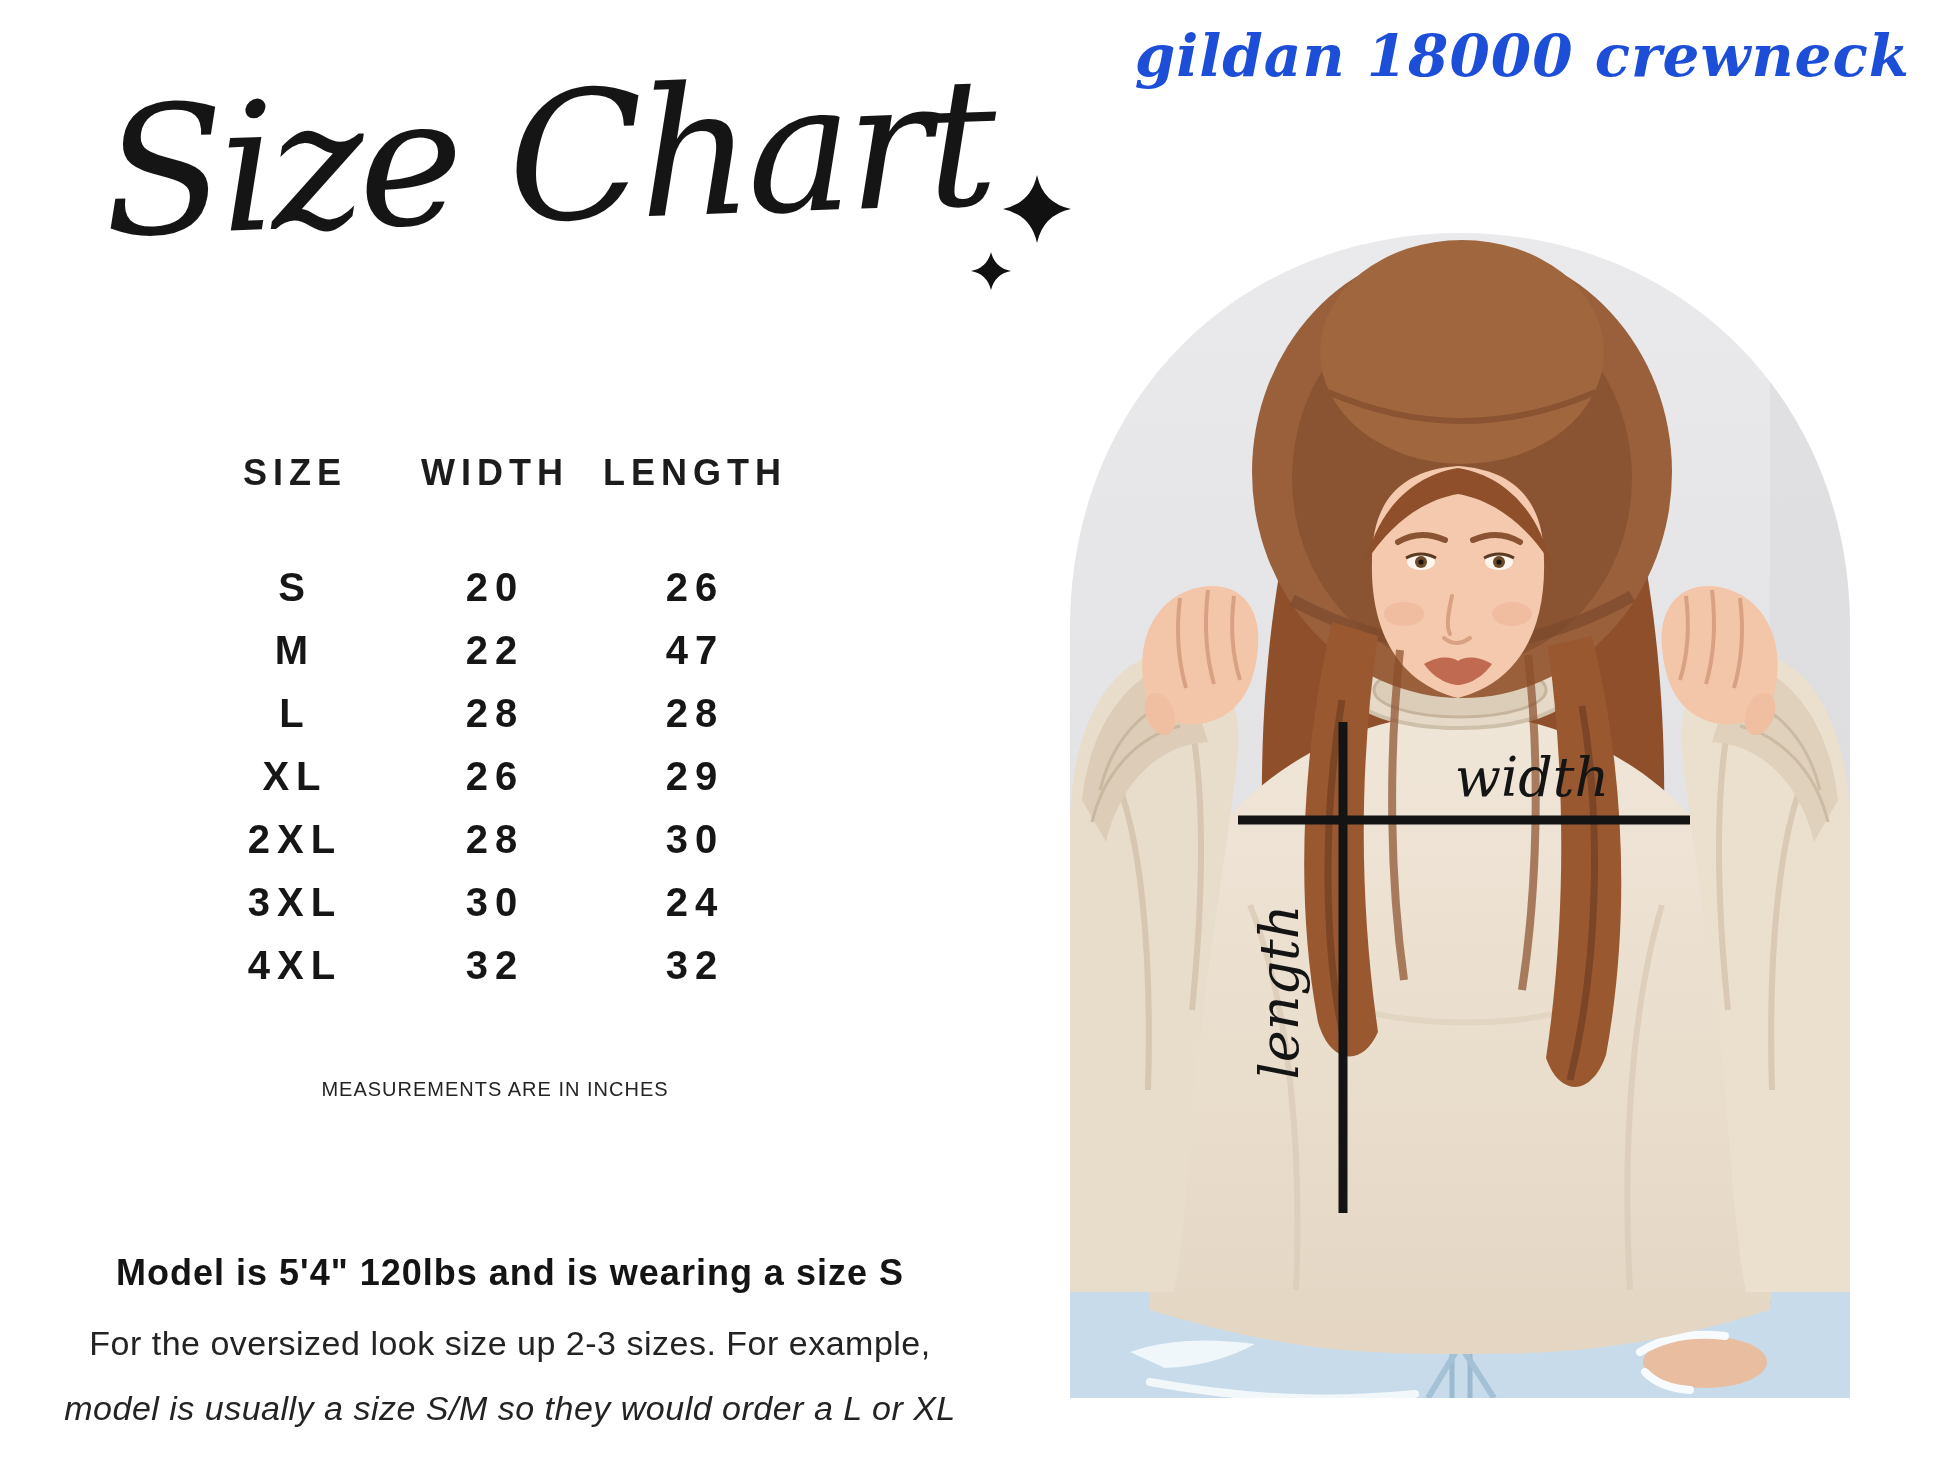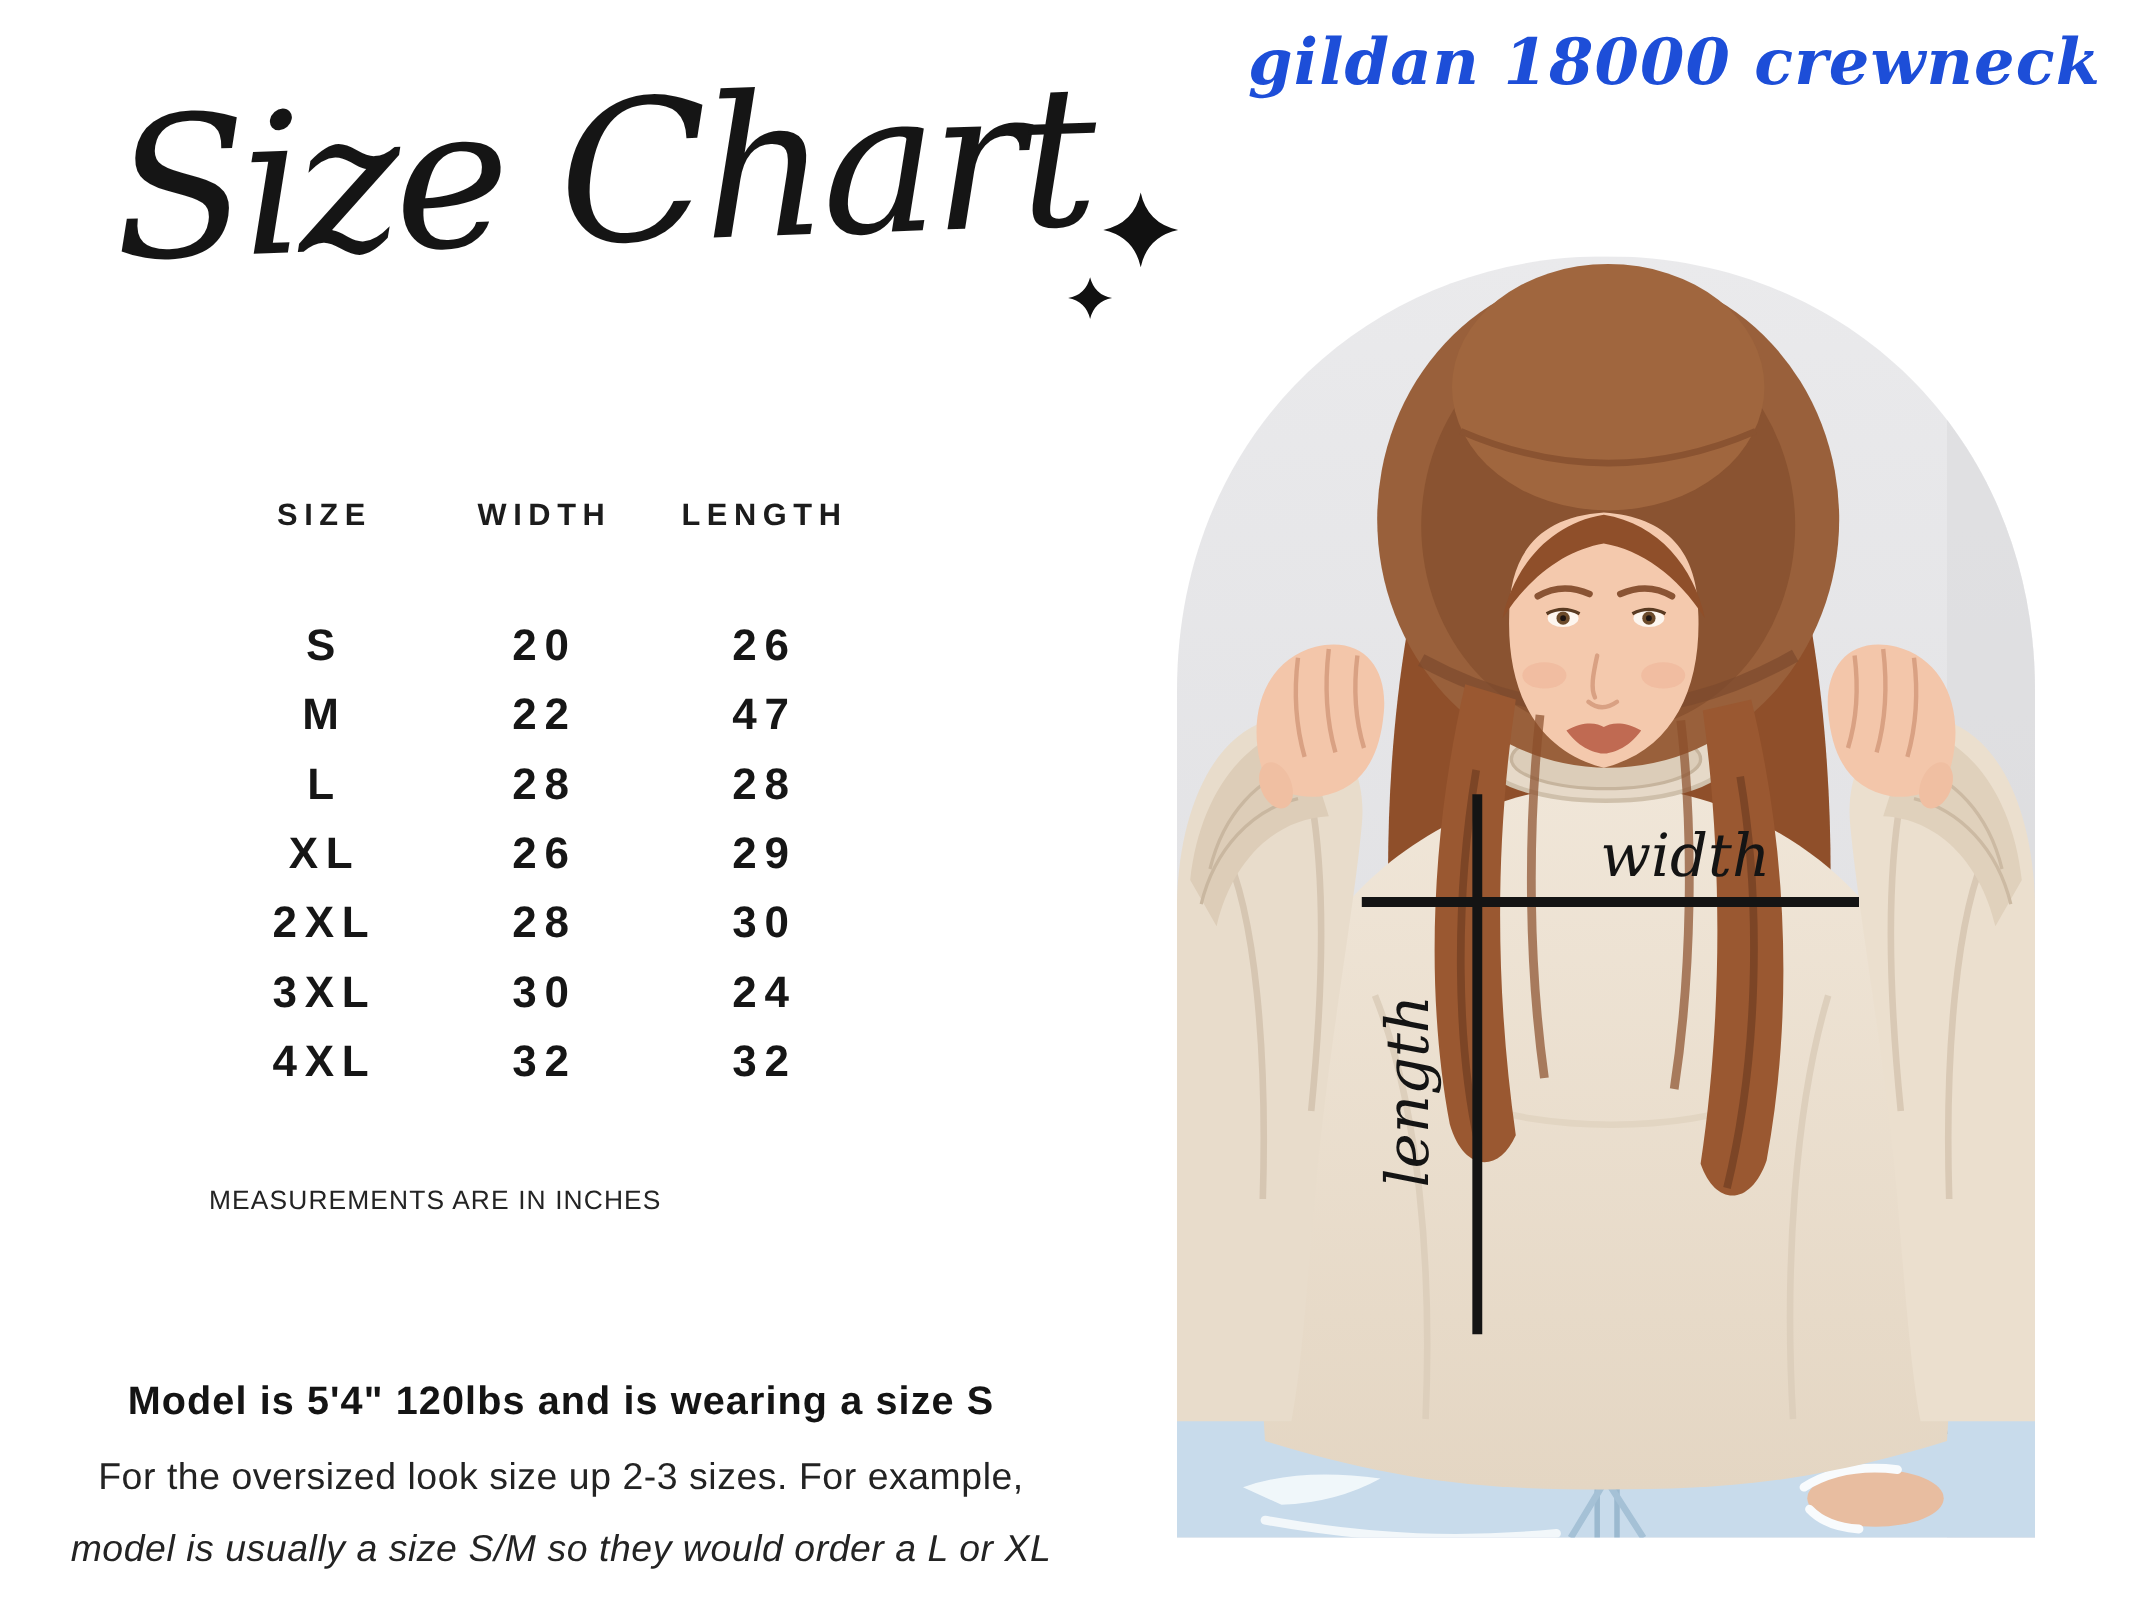--- a/index.html
+++ b/index.html
@@ -18,30 +18,30 @@
     position:absolute;left:100px;top:70px;width:840px;
     font-family:"DejaVu Serif",serif;font-style:italic;font-weight:400;
     font-size:178px;letter-spacing:-6px;color:#151515;white-space:nowrap;
     transform:rotate(-2deg);transform-origin:left top;
   }
   .sparkles{position:absolute;left:952px;top:165px;width:130px;height:135px;}
   
   .size-table{position:absolute;left:190px;top:452px;width:610px;}
   .tbl-head{display:grid;grid-template-columns:210px 190px 210px;}
   .tbl-head span{
-    text-align:center;font-size:28px;font-weight:700;letter-spacing:6px;color:#1c1c1c;
+    text-align:center;font-size:36px;font-weight:700;letter-spacing:6px;color:#1c1c1c;
   }
   .tbl-body{position:absolute;left:0;top:104px;width:610px;}
   .tbl-row{display:grid;grid-template-columns:210px 190px 210px;height:63px;align-items:center;}
   .tbl-row span{
     text-align:center;font-size:40px;font-weight:600;letter-spacing:7px;color:#161616;
   }
   .note{
-    position:absolute;left:190px;top:1078px;width:610px;
-    font-size:24px;font-weight:300;letter-spacing:1px;color:#242424;
+    position:absolute;left:190px;top:1078px;width:610px;text-align:center;
+    font-size:20px;font-weight:300;letter-spacing:1px;color:#242424;
   }
   
   .model-info{position:absolute;left:60px;top:1252px;width:900px;text-align:center;}
   .model-info .l1{font-size:36px;font-weight:700;letter-spacing:1px;color:#141414;}
   .model-info .l2,.model-info .l3{
     font-size:34px;font-weight:300;letter-spacing:0.5px;color:#232323;margin-top:30px;
   }
   .model-info .l3{margin-top:26px;font-style:italic;}
   
   .photo-svg{position:absolute;left:0;top:0;width:1946px;height:1459px;}

